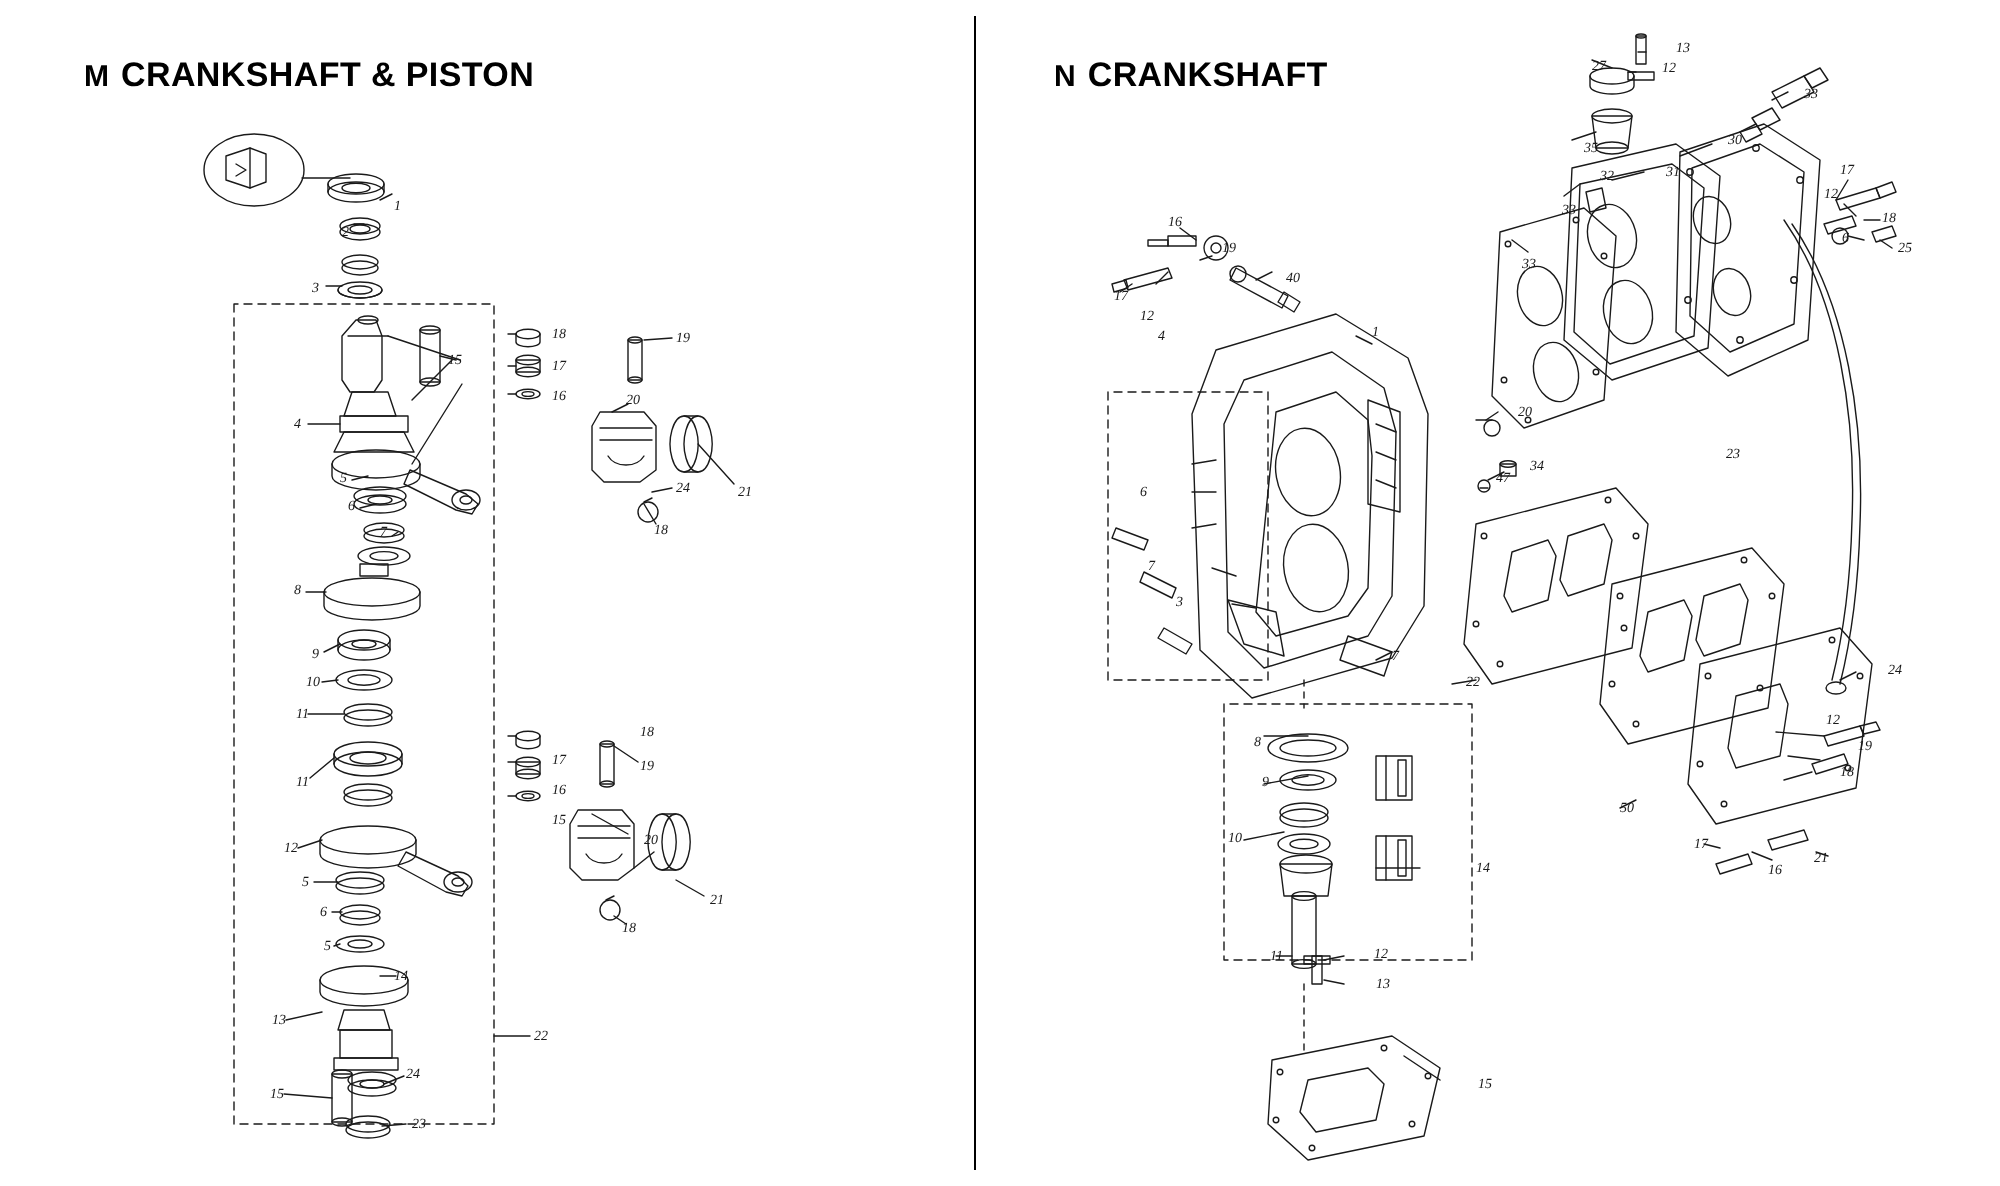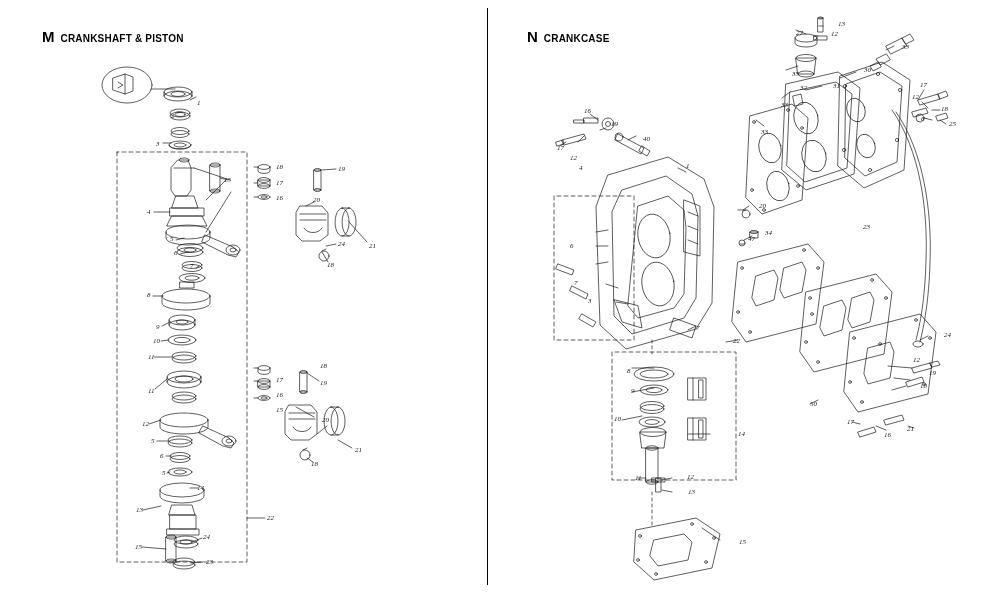--- a/index.html
+++ b/index.html
@@ -43,21 +43,21 @@
     align-items: baseline;
     gap: 6px;
     white-space: nowrap;
   }
   .panel-head .letter {
     font-size: 15px;
     font-weight: bold;
     letter-spacing: 0px;
   }
   .panel-head .title {
-    font-size: 10px;
+    font-size: 17px;
     font-weight: bold;
     letter-spacing: 0.2px;
   }
   .head-left { left: 42px; top: 28px; }
   .head-right { left: 527px; top: 28px; }
 
   .diagram-svg {
     position: absolute;
     left: 0;
     top: 0;
@@ -281,21 +281,21 @@
       <span class="callout lbl-i" style="left:322px;top:417px">20</span>
       <span class="callout lbl-i" style="left:355px;top:447px">21</span>
       <span class="callout lbl-i" style="left:311px;top:461px">18</span>
     </div>
   </div>
 
   <div class="panel panel-right">
 
     <div class="panel-head head-right" style="left:39px;top:28px">
       <span class="letter">N</span>
-      <span class="title">CRANKCASE</span>
+      <span class="title">CRANKSHAFT</span>
     </div>
 
     <svg class="diagram-svg" width="512" height="593" viewBox="0 0 512 593">
       <g fill="none" stroke="#1a1a1a" stroke-width="0.7" stroke-linejoin="round" stroke-linecap="round">
 
         <path d="M330 18 l5 0 l0 14 l-5 0 z"></path>
         <ellipse cx="332.5" cy="18" rx="2.5" ry="1"></ellipse>
         <path d="M326 36 l13 0 l0 4 l-13 0 z"></path>
 
         <ellipse cx="318" cy="38" rx="11" ry="4"></ellipse>

